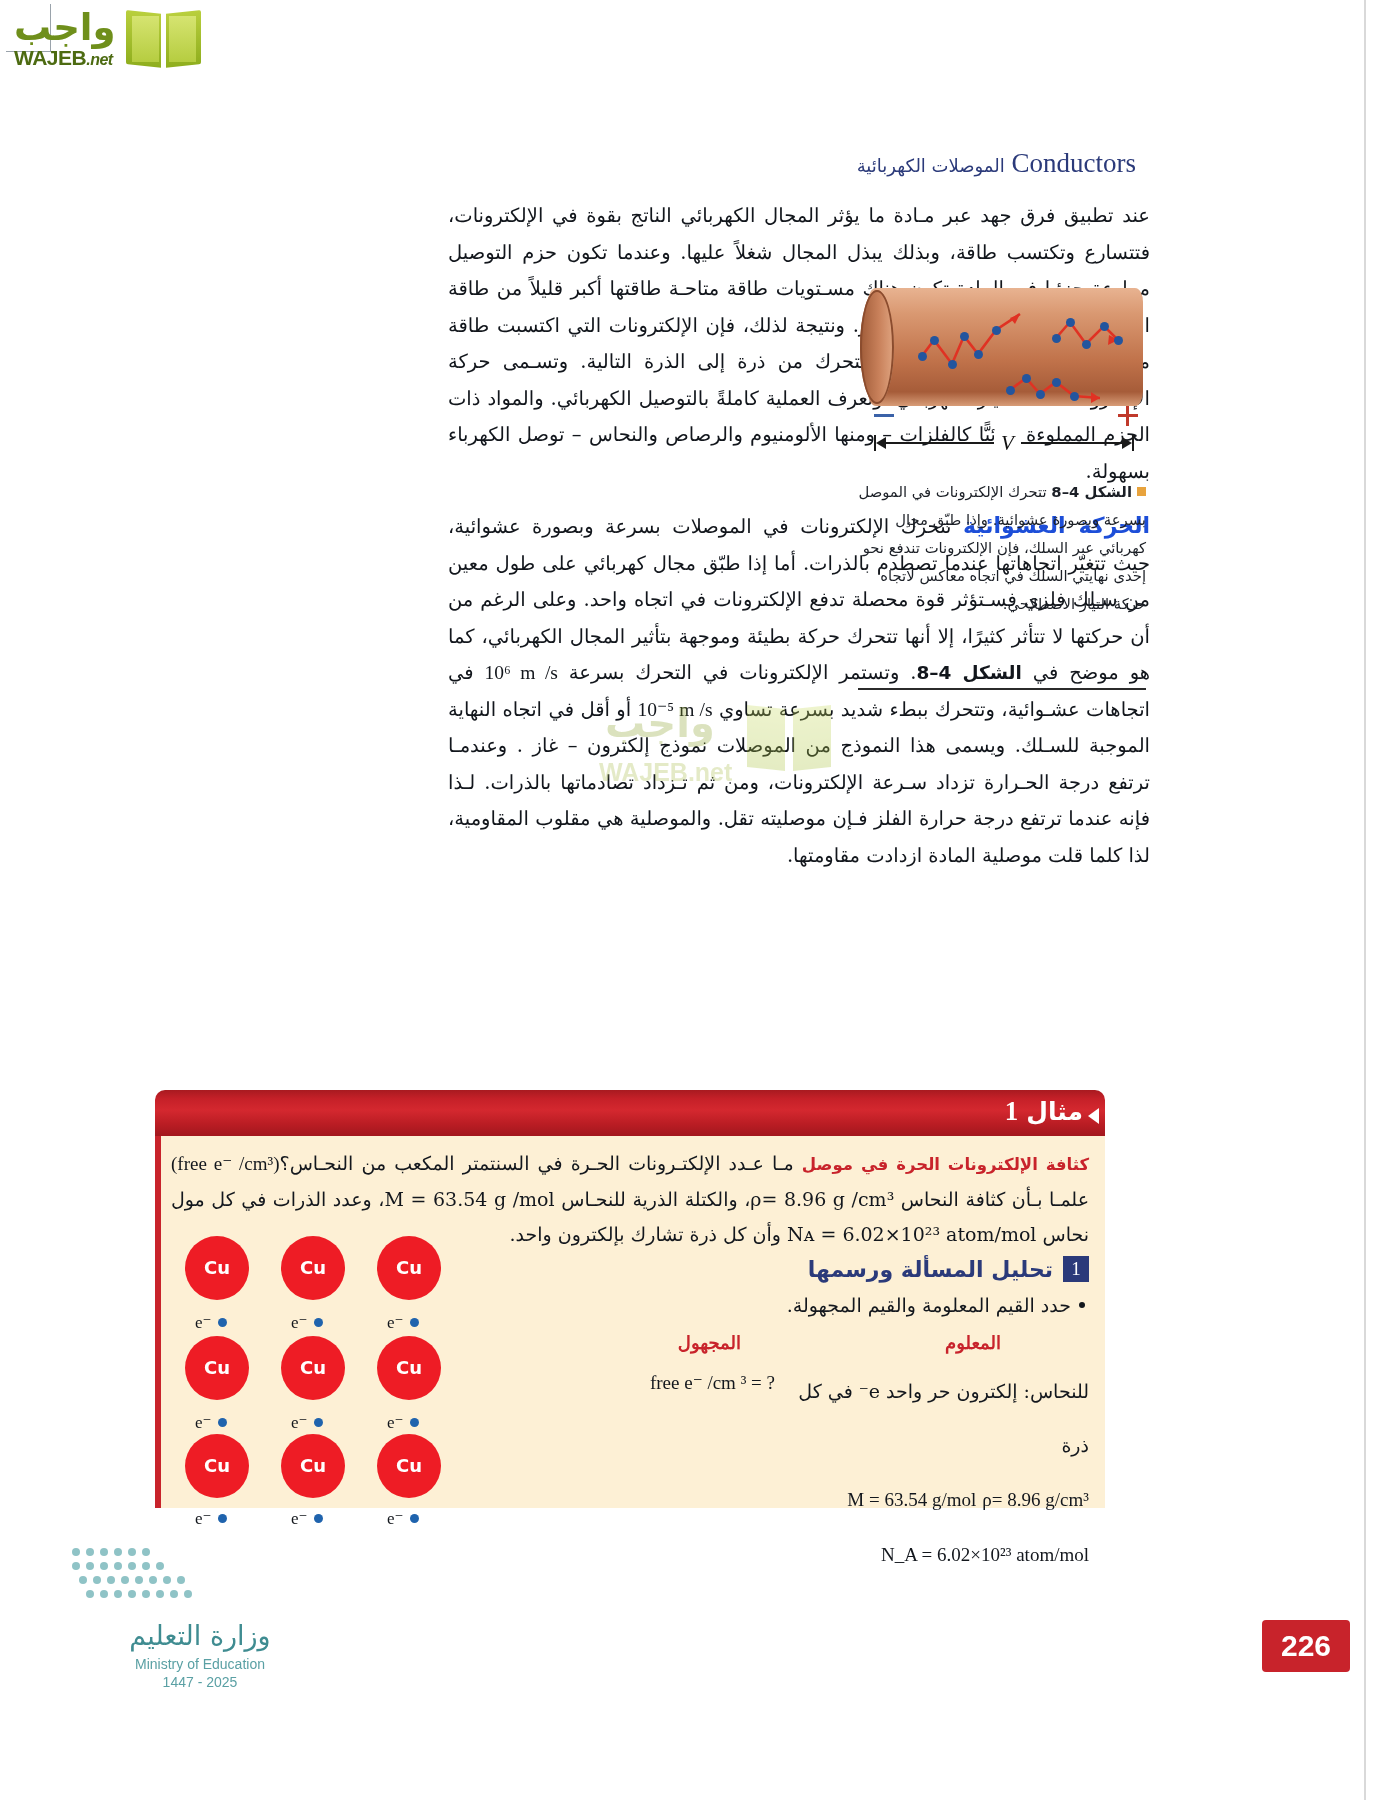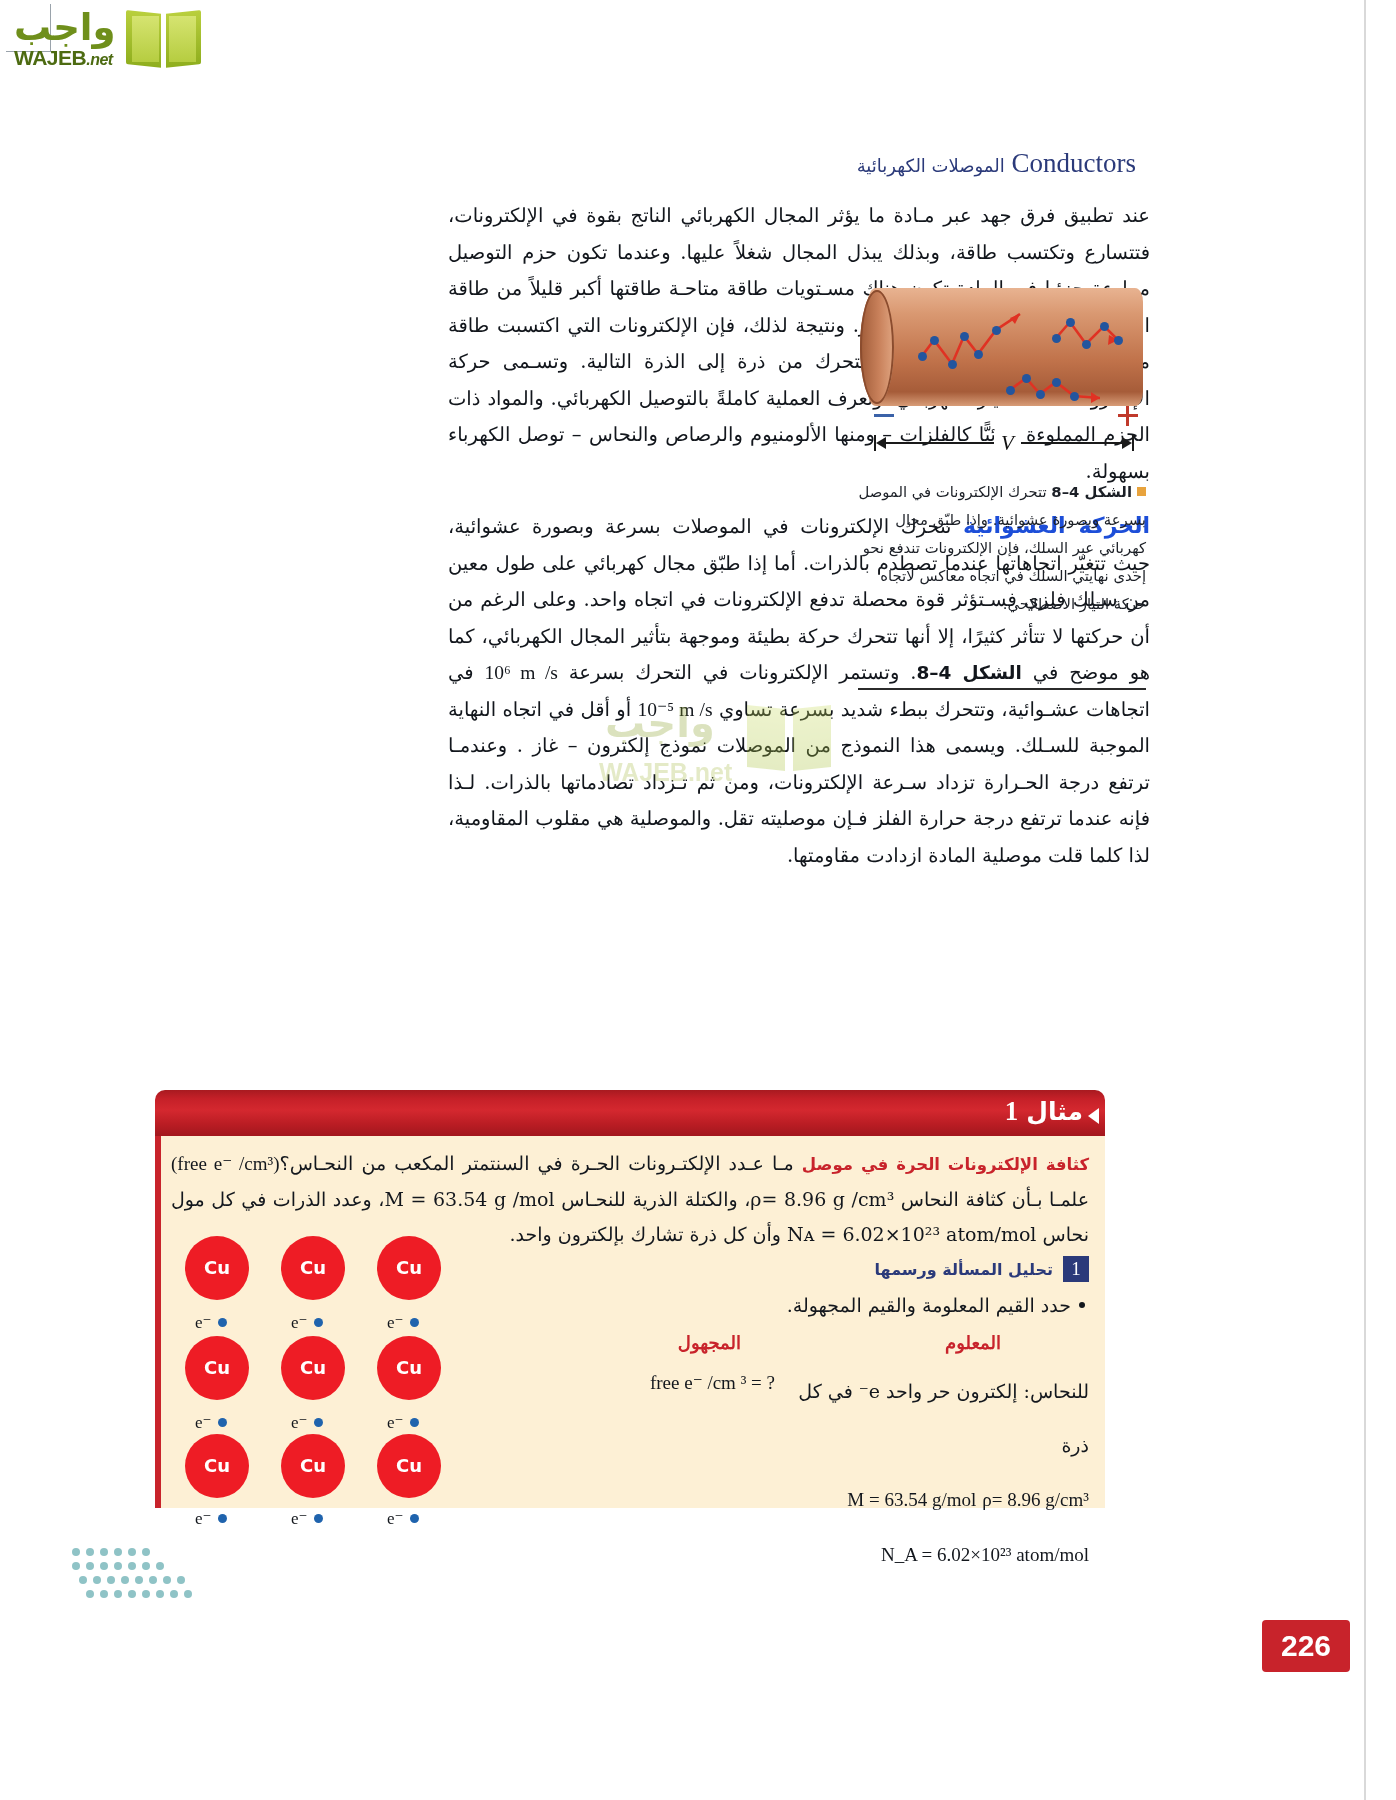--- a/index.html
+++ b/index.html
@@ -369,21 +369,21 @@
     font-size: 19px;
     text-align: center;
     line-height: 26px;
     vertical-align: middle;
     margin-left: 10px;
   }
   .step-title {
     color: #2b3a7a;
     font-family: "DejaVu Sans", sans-serif;
     font-weight: bold;
-    font-size: 16px;
+    font-size: 22px;
     vertical-align: middle;
   }
   .step-bullet {
     position: absolute;
     right: 20px; top: 158px;
     width: 560px;
     direction: rtl;
     font-family: "DejaVu Serif", serif;
     font-size: 19px;
     color: #13171d;
@@ -707,16 +707,21 @@
     <i style="left:14px;top:42px"></i>
       <i style="left:28px;top:42px"></i>
       <i style="left:42px;top:42px"></i>
       <i style="left:56px;top:42px"></i>
       <i style="left:70px;top:42px"></i>
       <i style="left:84px;top:42px"></i>
       <i style="left:98px;top:42px"></i>
       <i style="left:112px;top:42px"></i>
   </div>
 
+  <div class="moe">
+    <div class="ar">وزارة التعليم</div>
+    <div class="en">Ministry of Education</div>
+    <div class="yr">2025 - 1447</div>
+  </div>
 
   <div class="page-num">226</div>
 
 </div>
 
 </body></html>

